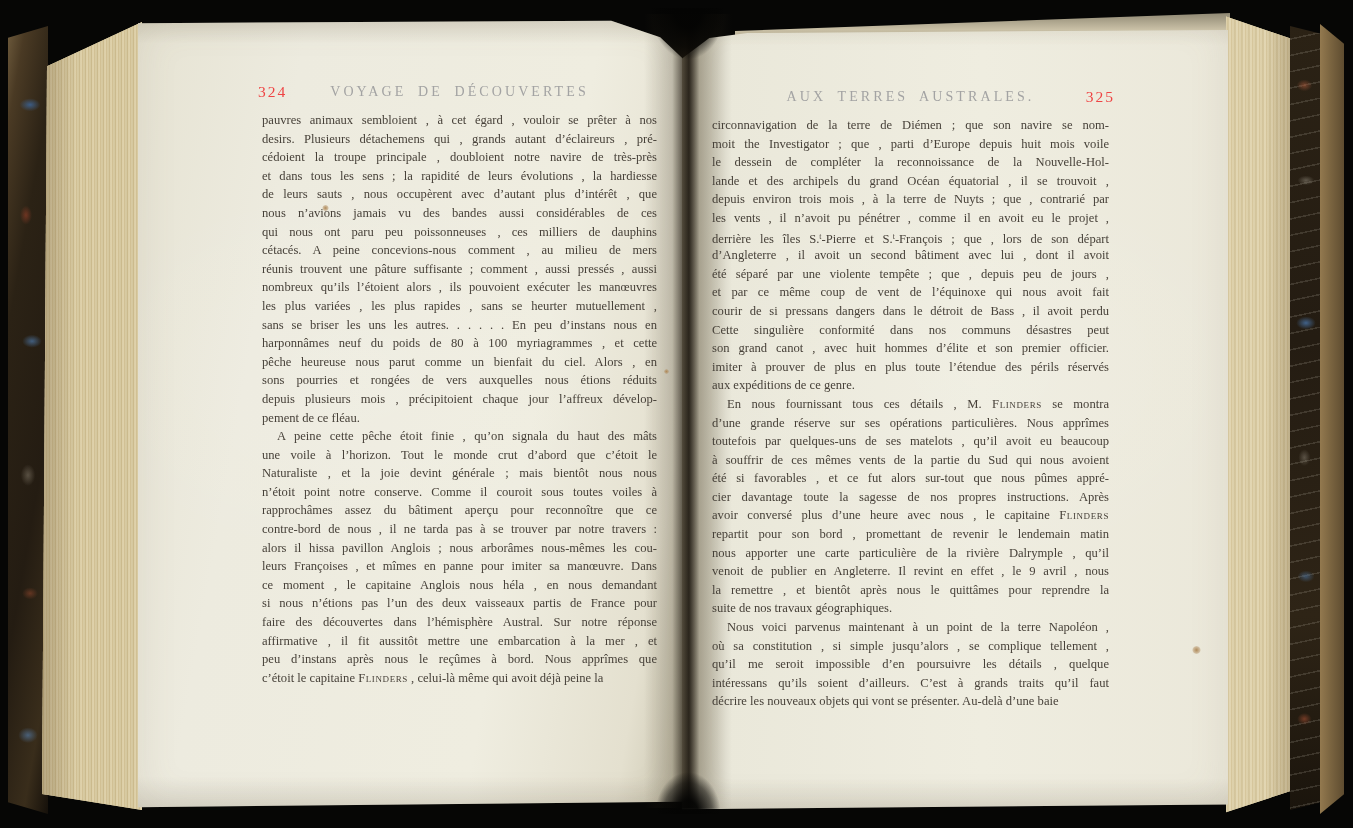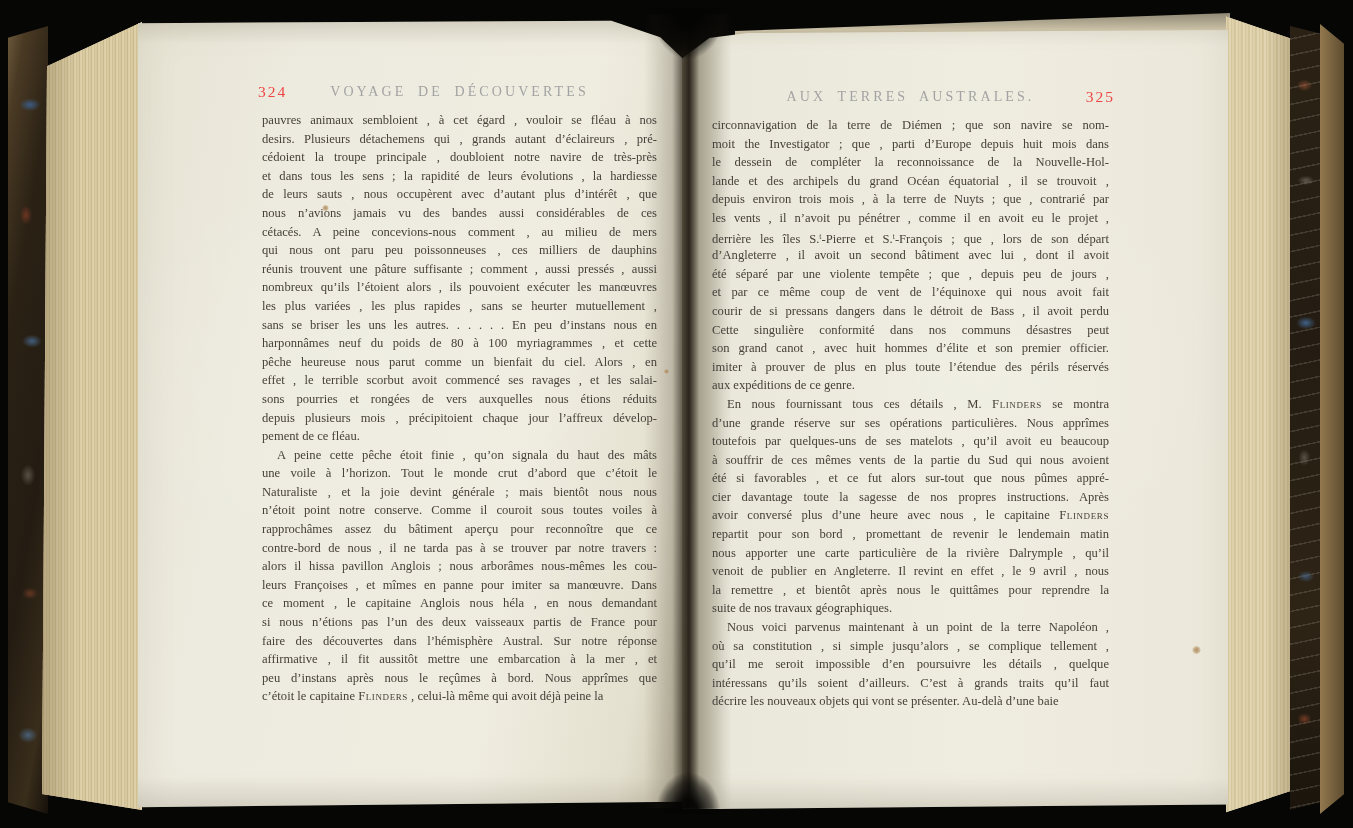--- a/index.html
+++ b/index.html
@@ -142,35 +142,34 @@
 <div class="abs foxing" style="left:664px;top:369px;width:5px;height:5px;"></div>
 <div class="abs foxing" style="left:1192px;top:646px;width:9px;height:8px;"></div>
 
 <div class="abs page-text" id="left-text">
   <div class="header-row">
     <span class="page-number">324</span>
     <div class="running-header">VOYAGE DE DÉCOUVERTES</div>
   </div>
   <div class="page-body">
       <div class="para">
-        <div class="line"><span>pauvres animaux sembloient , à cet égard , vouloir se fléau à nos</span></div>
+        <div class="line"><span>pauvres animaux sembloient , à cet égard , vouloir se prêter à nos</span></div>
         <div class="line"><span>desirs. Plusieurs détachemens qui , grands autant d’éclaireurs , pré-</span></div>
         <div class="line"><span>cédoient la troupe principale , doubloient notre navire de très-près</span></div>
         <div class="line"><span>et dans tous les sens ; la rapidité de leurs évolutions , la hardiesse</span></div>
         <div class="line"><span>de leurs sauts , nous occupèrent avec d’autant plus d’intérêt , que</span></div>
         <div class="line"><span>nous n’avions jamais vu des bandes aussi considérables de ces</span></div>
+        <div class="line"><span>qui nous ont paru peu poissonneuses , ces milliers de dauphins</span></div>
         <div class="line"><span>cétacés. A peine concevions-nous comment , au milieu de mers</span></div>
-        <div class="line"><span>qui nous ont paru peu poissonneuses , ces milliers de dauphins</span></div>
         <div class="line"><span>réunis trouvent une pâture suffisante ; comment , aussi pressés , aussi</span></div>
         <div class="line"><span>nombreux qu’ils l’étoient alors , ils pouvoient exécuter les manœuvres</span></div>
         <div class="line"><span>les plus variées , les plus rapides , sans se heurter mutuellement ,</span></div>
         <div class="line"><span>sans se briser les uns les autres. . . . . . En peu d’instans nous en</span></div>
         <div class="line"><span>harponnâmes neuf du poids de 80 à 100 myriagrammes , et cette</span></div>
         <div class="line"><span>pêche heureuse nous parut comme un bienfait du ciel. Alors , en</span></div>
-        <div class="line"><span>effet , le terrible scorbut avoit commencé ses ravages , et les salai-</span></div>
         <div class="line"><span>sons pourries et rongées de vers auxquelles nous étions réduits</span></div>
         <div class="line"><span>depuis plusieurs mois , précipitoient chaque jour l’affreux dévelop-</span></div>
         <div class="line last"><span>pement de ce fléau.</span></div>
       </div>
       <div class="para indent">
         <div class="line"><span>A peine cette pêche étoit finie , qu’on signala du haut des mâts</span></div>
         <div class="line"><span>une voile à l’horizon. Tout le monde crut d’abord que c’étoit </span><span class="it">le</span></div>
         <div class="line"><span class="it">Naturaliste</span><span> , et la joie devint générale ; mais bientôt nous nous</span></div>
         <div class="line"><span>n’étoit point notre conserve. Comme il couroit sous toutes voiles à</span></div>
         <div class="line"><span>rapprochâmes assez du bâtiment aperçu pour reconnoître que ce</span></div>
@@ -188,21 +187,21 @@
 </div>
 
 <div class="abs page-text" id="right-text">
   <div class="header-row">
     <div class="running-header">AUX TERRES AUSTRALES.</div>
     <span class="page-number">325</span>
   </div>
   <div class="page-body">
       <div class="para">
         <div class="line"><span>circonnavigation de la terre de Diémen ; que son navire se nom-</span></div>
-        <div class="line"><span>moit </span><span class="it">the Investigator</span><span> ; que , parti d’Europe depuis huit mois dans</span></div>
+        <div class="line"><span>moit </span><span class="it">the Investigator</span><span> ; que , parti d’Europe depuis huit mois voile</span></div>
         <div class="line"><span>le dessein de compléter la reconnoissance de la Nouvelle-Hol-</span></div>
         <div class="line"><span>lande et des archipels du grand Océan équatorial , il se trouvoit ,</span></div>
         <div class="line"><span>depuis environ trois mois , à la terre de Nuyts ; que , contrarié par</span></div>
         <div class="line"><span>les vents , il n’avoit pu pénétrer , comme il en avoit eu le projet ,</span></div>
         <div class="line"><span>derrière les îles S.</span><span class="sup">t</span><span>-Pierre et S.</span><span class="sup">t</span><span>-François ; que , lors de son départ</span></div>
         <div class="line"><span>d’Angleterre , il avoit un second bâtiment avec lui , dont il avoit</span></div>
         <div class="line"><span>été séparé par une violente tempête ; que , depuis peu de jours ,</span></div>
         <div class="line"><span>et par ce même coup de vent de l’équinoxe qui nous avoit fait</span></div>
         <div class="line"><span>courir de si pressans dangers dans le détroit de Bass , il avoit perdu</span></div>
         <div class="line"><span>Cette singulière conformité dans nos communs désastres peut</span></div>

